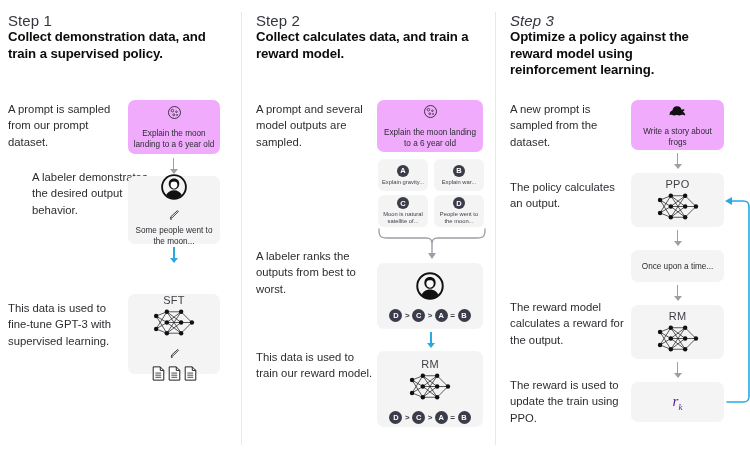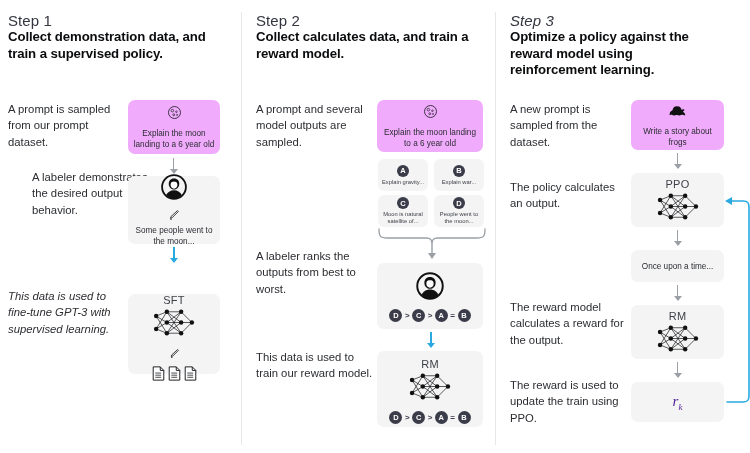--- a/index.html
+++ b/index.html
@@ -115,21 +115,21 @@
   <div class="divider div1"></div>
   <div class="divider div2"></div>
 
   <div class="col col1">
 
     <div class="step-label">Step 1</div>
     <div class="step-title">Collect demonstration data, and train a supervised policy.</div>
 
     <div class="body-text" style="top:101px;">A prompt is sampled from our prompt dataset.</div>
     <div class="body-text" style="top:169px;margin-left:24px;">A labeler demonstrates the desired output behavior.</div>
-    <div class="body-text" style="top:288px;font-style:italic;">This data is used to fine-tune GPT-3 with supervised learning.</div>
+    <div class="body-text" style="top:300px;">This data is used to fine-tune GPT-3 with supervised learning.</div>
 
     <div class="box box-blue" style="left:128px;top:100px;width:92px;height:54px;">
       <span class="moon-icon">
         <svg width="15" height="15" viewBox="0 0 20 20">
           <circle cx="10" cy="10" r="8" fill="none" stroke="#1b1c1f" stroke-width="1.1"></circle>
           <circle cx="7.2" cy="7.5" r="1.7" fill="none" stroke="#1b1c1f" stroke-width=".9"></circle>
           <circle cx="12.6" cy="9" r="1.1" fill="none" stroke="#1b1c1f" stroke-width=".9"></circle>
           <circle cx="9" cy="13" r="1.3" fill="none" stroke="#1b1c1f" stroke-width=".9"></circle>
           <circle cx="13.4" cy="13.3" r="0.8" fill="none" stroke="#1b1c1f" stroke-width=".8"></circle>
         </svg>

